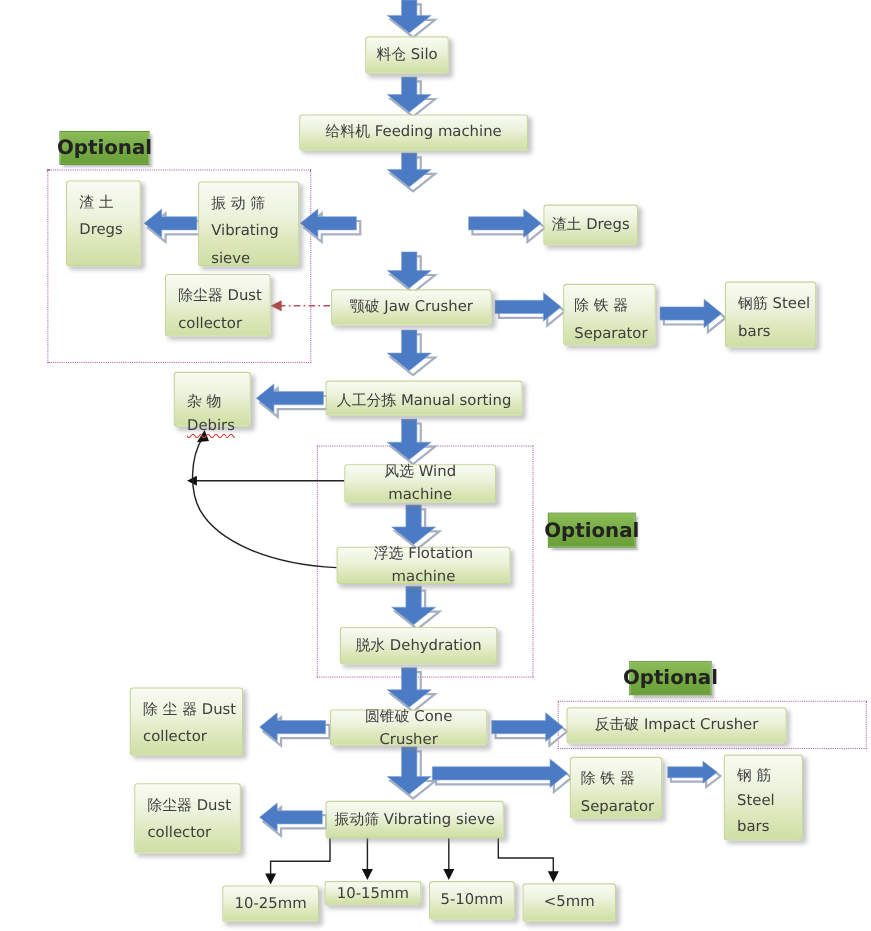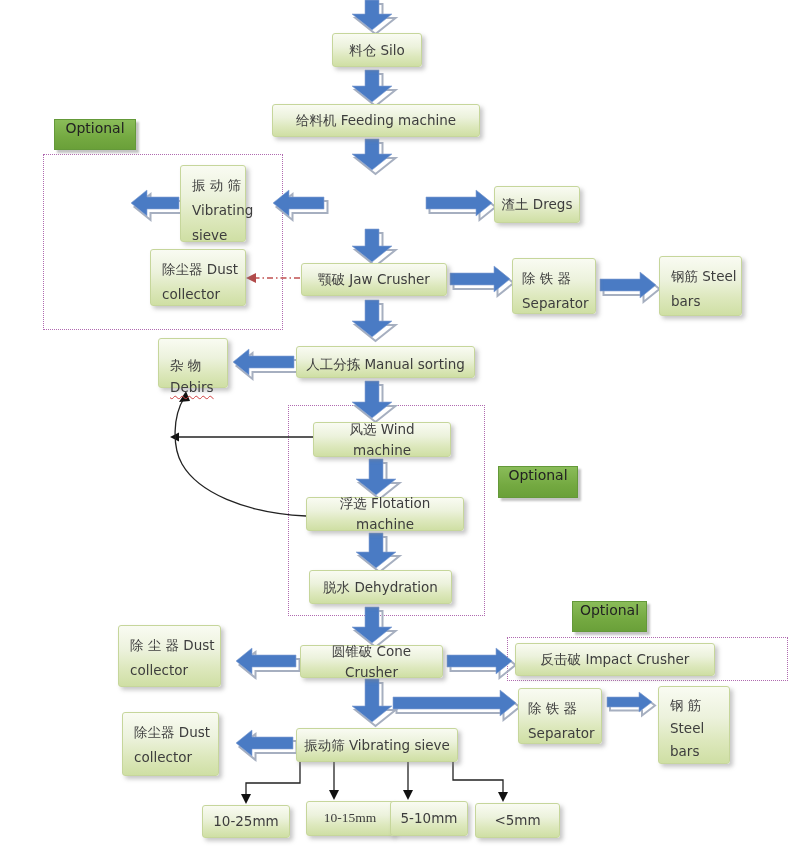--- a/index.html
+++ b/index.html
@@ -13,21 +13,21 @@
         color:#3d3d3d;font-size:13.5px;line-height:1.55;
         display:flex;flex-direction:column;justify-content:center;align-items:center;
         text-align:center;padding:2px 6px;}
   .node.align-left{align-items:flex-start;text-align:left;justify-content:flex-start;
         padding:7px 4px 2px 11px;line-height:1.85;}
   .node .line{display:block;white-space:nowrap;}
   
   .optional{position:absolute;box-sizing:border-box;
         background:linear-gradient(180deg,#8abc59 0%,#74a941 60%,#6aa039 100%);
         border:1px solid #649939;box-shadow:3px 3px 2px #c4c4c4;
-        color:#222;font-size:14px;display:flex;justify-content:center;}
+        color:#222;font-size:18px;display:flex;justify-content:center;align-items:center;font-weight:bold;}
   
   .dashed-box{position:absolute;box-sizing:border-box;border:1px dotted #b06ab0;}
   
   .arrow-shadow{fill:none;stroke:#a6afc0;stroke-width:2;}
   .arrow-body{fill:#4a7bc4;stroke:#87a3d4;stroke-width:0.6;}
   .black-line{fill:none;stroke:#222;stroke-width:1.3;}
   .black-head{fill:#111;}
   .red-dashdot{fill:none;stroke:#c05050;stroke-width:1.4;stroke-dasharray:6 3 1.5 3;}
   .red-head{fill:#b24a4a;}
   .wavy{text-decoration:underline wavy #d04040;text-underline-offset:3px;text-decoration-thickness:1px;}
@@ -165,39 +165,43 @@
   <div class="optional" style="left:54px;top:119px;width:82px;height:31px;">
       <span>Optional</span>
     </div>
   <div class="optional" style="left:498px;top:466px;width:80px;height:32px;">
       <span>Optional</span>
     </div>
   <div class="optional" style="left:572px;top:601px;width:75px;height:31px;">
       <span>Optional</span>
     </div>
 
-  <div class="node" style="left:332px;top:33px;width:90px;height:34px;text-align:center;">
+  <div class="node" style="left:332px;top:33px;width:76px;height:34px;text-align:center;">
       <span>料仓 Silo</span>
     </div>
 
   <div class="node" style="left:272px;top:104px;width:208px;height:33px;">
       <span>给料机 Feeding machine</span>
     </div>
 
 
   <div class="node" style="left:494px;top:186px;width:86px;height:37px;">
       <span>渣土 Dregs</span>
     </div>
 
-  <div class="node align-left" style="left:180px;top:165px;width:66px;height:77px;">
+  <div class="node align-left" style="left:180px;top:165px;width:92px;height:77px;">
     <span class="line">振 动 筛</span>
     <span class="line">Vibrating</span>
     <span class="line">sieve</span>
   </div>
 
+  <div class="node align-left" style="left:60px;top:164px;width:68px;height:78px;">
+    <span class="line">渣 土</span>
+    <span class="line">Dregs</span>
+  </div>
 
   <div class="node align-left" style="left:150px;top:249px;width:96px;height:57px;">
     <span class="line">除尘器 Dust</span>
     <span class="line">collector</span>
   </div>
 
   <div class="node" style="left:301px;top:263px;width:146px;height:33px;text-align:center;">
       <span>颚破 Jaw Crusher</span>
     </div>
 
@@ -261,21 +265,21 @@
     <span class="line">collector</span>
   </div>
 
   <div class="node" style="left:296px;top:728px;width:162px;height:34px;">
       <span>振动筛 Vibrating sieve</span>
     </div>
 
   <div class="node" style="left:202px;top:805px;width:88px;height:33px;">
       <span>10-25mm</span>
     </div>
-  <div class="node" style="left:306px;top:801px;width:88px;height:35px;font-family:Liberation Serif, serif;">
+  <div class="node" style="left:295px;top:801px;width:88px;height:22px;">
       <span>10-15mm</span>
     </div>
   <div class="node" style="left:390px;top:801px;width:78px;height:35px;">
       <span>5-10mm</span>
     </div>
   <div class="node" style="left:475px;top:803px;width:85px;height:35px;">
       <span>&lt;5mm</span>
     </div>
 
 </div>

